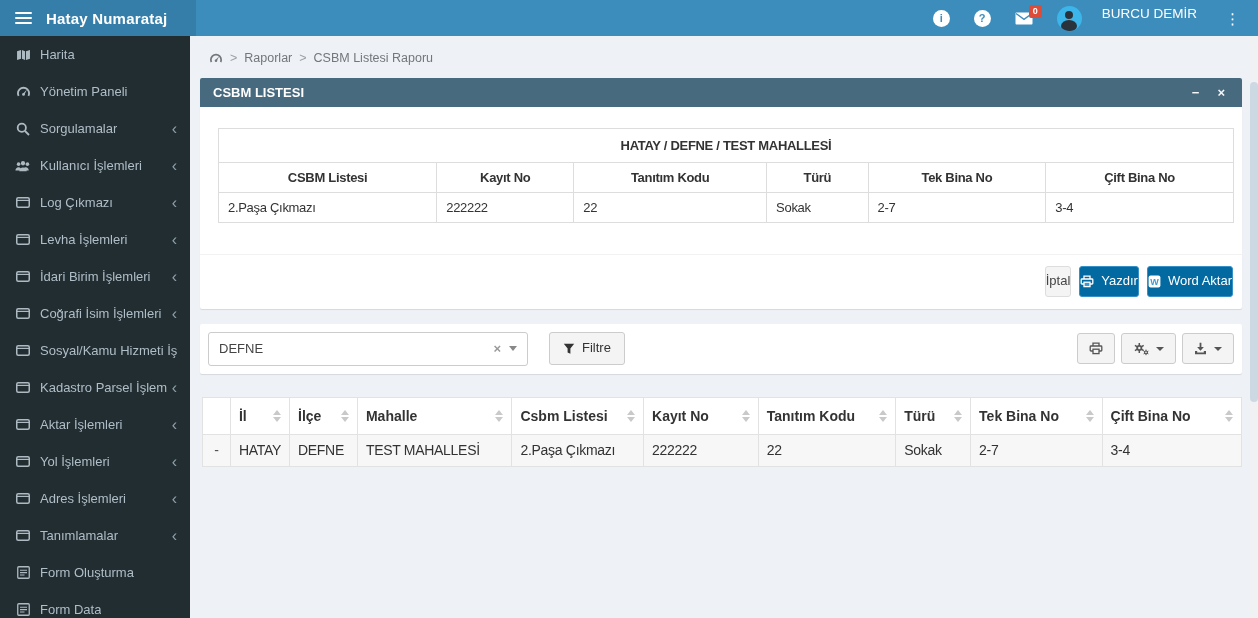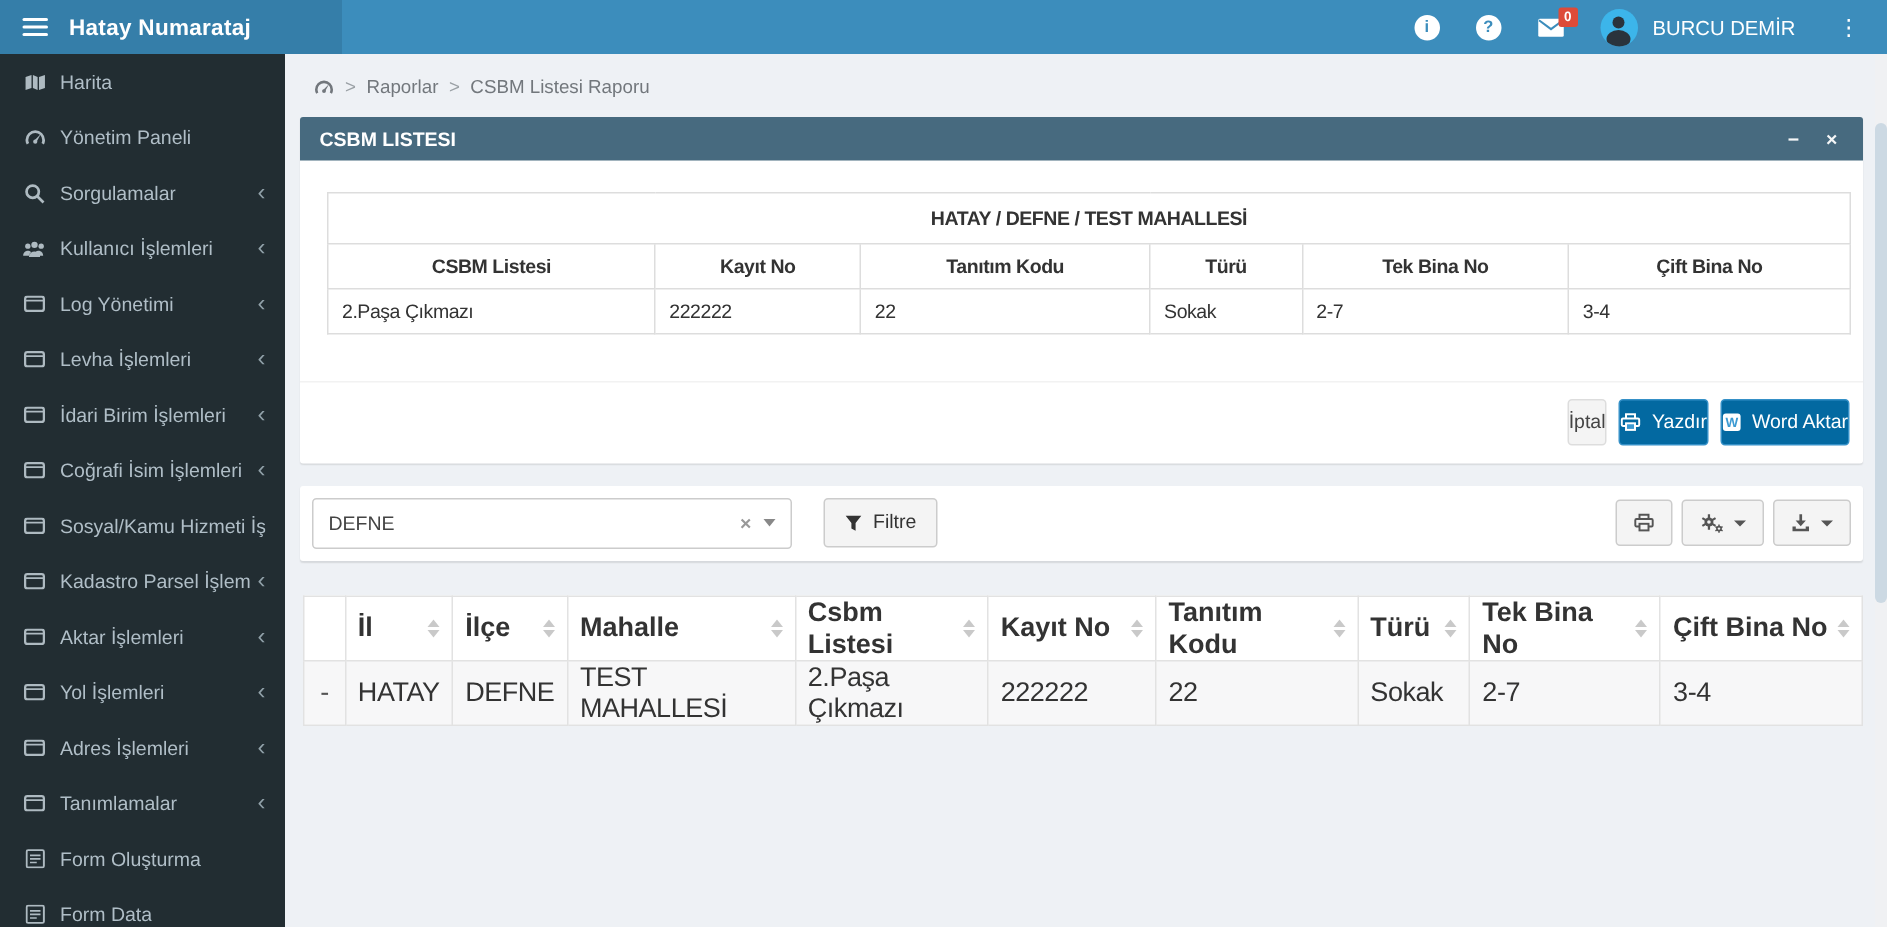--- a/index.html
+++ b/index.html
@@ -5,29 +5,29 @@
   * { box-sizing: border-box; }
   html,body { margin:0; padding:0; }
   body {
     width:1258px; height:618px; overflow:hidden; position:relative;
     font-family:"Liberation Sans", sans-serif; background:#eef1f5;
     -webkit-font-smoothing:antialiased;
   }
 
   
   .navbar { position:absolute; top:0; left:0; width:1258px; height:36px; background:#3c8dbc; display:flex; align-items:stretch; z-index:30; }
-  .brand-block { width:228px; background:#357ea9; display:flex; align-items:center; color:#fff; flex-shrink:0; }
+  .brand-block { width:196px; background:#357ea9; display:flex; align-items:center; color:#fff; flex-shrink:0; }
   .hamburger { width:46px; height:36px; display:flex; flex-direction:column; justify-content:center; align-items:center; gap:3px; cursor:pointer; }
   .hamburger span { display:block; width:17px; height:2px; background:#fff; border-radius:1px; }
   .brand-title { font-weight:bold; font-size:15px; letter-spacing:0.2px; white-space:nowrap; }
   .nav-right { margin-left:auto; display:flex; align-items:center; padding-right:14px; gap:24px; }
   .circle-ic { width:17px; height:17px; border-radius:50%; background:#fff; color:#3c8dbc; font-size:11px; font-weight:bold; display:flex; align-items:center; justify-content:center; cursor:pointer; }
   .mail-wrap { position:relative; cursor:pointer; display:flex; }
   .mail-badge { position:absolute; top:-7px; right:-9px; background:#dd4b39; color:#fff; font-size:9px; line-height:1; padding:2px 4px; border-radius:2px; font-weight:bold; }
-  .user-wrap { display:flex; align-items:center; gap:10px; cursor:pointer; }
+  .user-wrap { display:flex; gap:20px; cursor:pointer; }
   .avatar { width:25px; height:25px; border-radius:50%; background:#3cb5ea; position:relative; overflow:hidden; }
   .avatar .head { position:absolute; top:5px; left:8.5px; width:8px; height:8px; border-radius:50%; background:#2a333c; }
   .avatar .bodyy { position:absolute; top:14px; left:4.5px; width:16px; height:12px; border-radius:50%; background:#2a333c; }
   .user-name { color:#fff; font-size:13.5px; }
   .kebab { color:#fff; font-size:15px; line-height:1; cursor:pointer; padding:2px 4px; }
 
   
   .sidebar { position:absolute; top:36px; left:0; width:190px; height:582px; background:#222d32; z-index:20; }
   .side-item { display:flex; align-items:center; height:37px; padding:0 13px 0 15px; color:#b0bec7; font-size:13px; cursor:pointer; white-space:nowrap; overflow:hidden; }
   .side-item .s-ic { width:16px; margin-right:9px; display:flex; align-items:center; justify-content:center; color:#aebac1; flex-shrink:0; }
@@ -62,21 +62,21 @@
   .filterbar { margin-top:15px; padding:8px; display:flex; align-items:center; }
   .select2 { width:320px; height:34px; border:1px solid #ccc; border-radius:3px; background:#fff; display:flex; align-items:center; padding:0 10px; font-size:13px; color:#444; cursor:pointer; }
   .select2 .clear-x { margin-left:auto; color:#999; font-weight:bold; font-size:13px; padding:0 8px; cursor:pointer; }
   .select2 .sel-caret { width:0; height:0; border-left:4px solid transparent; border-right:4px solid transparent; border-top:5px solid #888; }
   .btn-filtre { margin-left:21px; background:#f4f4f4; border-color:#ccc; color:#333; padding:7px 13px; }
   .tool-group { margin-left:auto; display:flex; gap:6px; }
   .tool-btn { background:#f4f4f4; border:1px solid #ccc; border-radius:3px; height:31px; padding:0 11px; display:inline-flex; align-items:center; gap:5px; color:#555; cursor:pointer; }
 
   
   .dt-wrap { margin-top:13px; margin-left:2px; }
-  table.dt { border-collapse:collapse; font-size:18px; color:#333; background:#fff; table-layout:fixed;margin-top:23px; }
+  table.dt { border-collapse:collapse; font-size:14px; color:#333; background:#fff; table-layout:fixed;margin-top:23px; }
   .dt th { border:1px solid #e2e2e2; padding:0 8px; height:37px; font-weight:bold; text-align:left; background:#fff; cursor:pointer; }
   .dt th .th-inner { display:flex; align-items:center; }
   .sort-ic { margin-left:auto; display:flex; flex-direction:column; gap:2px; padding-left:6px; }
   .sort-ic .up { width:0; height:0; border-left:4px solid transparent; border-right:4px solid transparent; border-bottom:5px solid #c9c9c9; }
   .sort-ic .dn { width:0; height:0; border-left:4px solid transparent; border-right:4px solid transparent; border-top:5px solid #c9c9c9; }
   .dt td { border:1px solid #e2e2e2; padding:0 8px; height:32px; background:#f7f7f8; letter-spacing:-0.3px; }
   .dt td.ctrl { text-align:center; color:#555; cursor:pointer; }
 
   
   .scrollbar { position:absolute; top:36px; right:0; width:8px; height:582px; background:#f0f1f3; }
@@ -158,21 +158,21 @@
     <span class="s-label">Kullanıcı İşlemleri</span>
     <span class="chev">‹</span>
   </div>
   <div class="side-item">
     <span class="s-ic">
         <svg width="14" height="11" viewBox="0 0 14 11">
           <rect x="0.75" y="0.75" width="12.5" height="9.5" rx="1.5" fill="none" stroke="currentColor" stroke-width="1.5"></rect>
           <path d="M1 3.4h12" stroke="currentColor" stroke-width="1.2"></path>
         </svg>
       </span>
-    <span class="s-label">Log Yönetimi</span>
+    <span class="s-label">Log Çıkmazı</span>
     <span class="chev">‹</span>
   </div>
   <div class="side-item">
     <span class="s-ic">
         <svg width="14" height="11" viewBox="0 0 14 11">
           <rect x="0.75" y="0.75" width="12.5" height="9.5" rx="1.5" fill="none" stroke="currentColor" stroke-width="1.5"></rect>
           <path d="M1 3.4h12" stroke="currentColor" stroke-width="1.2"></path>
         </svg>
       </span>
     <span class="s-label">Levha İşlemleri</span>

